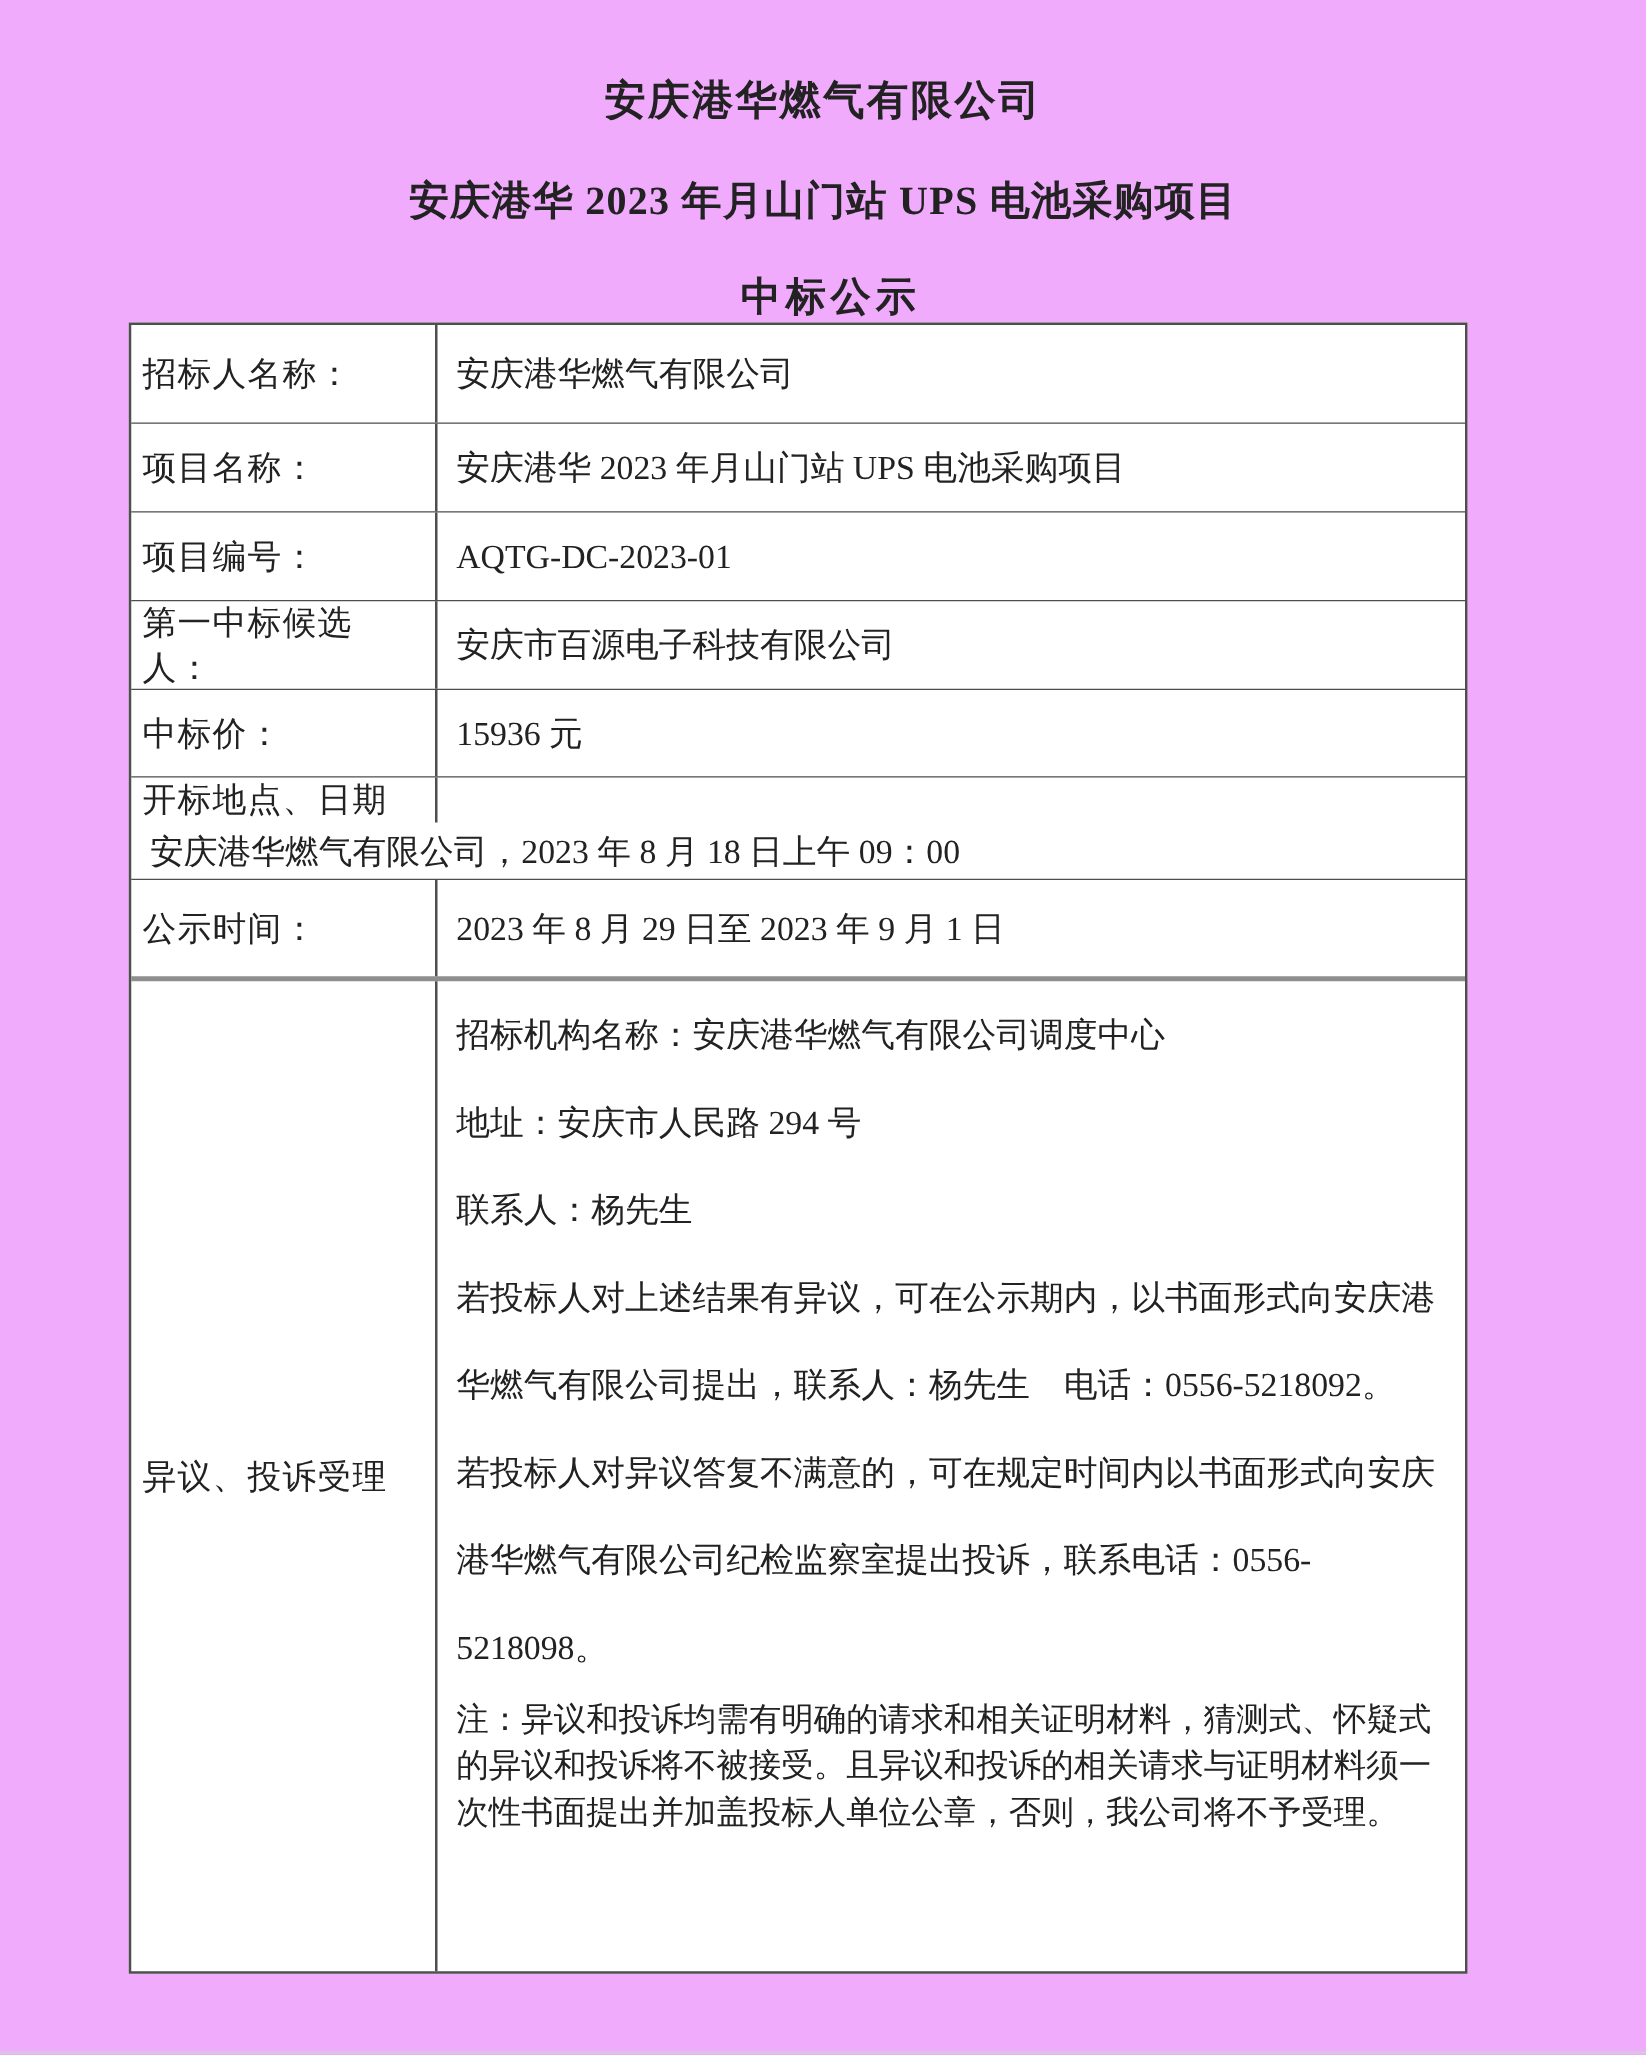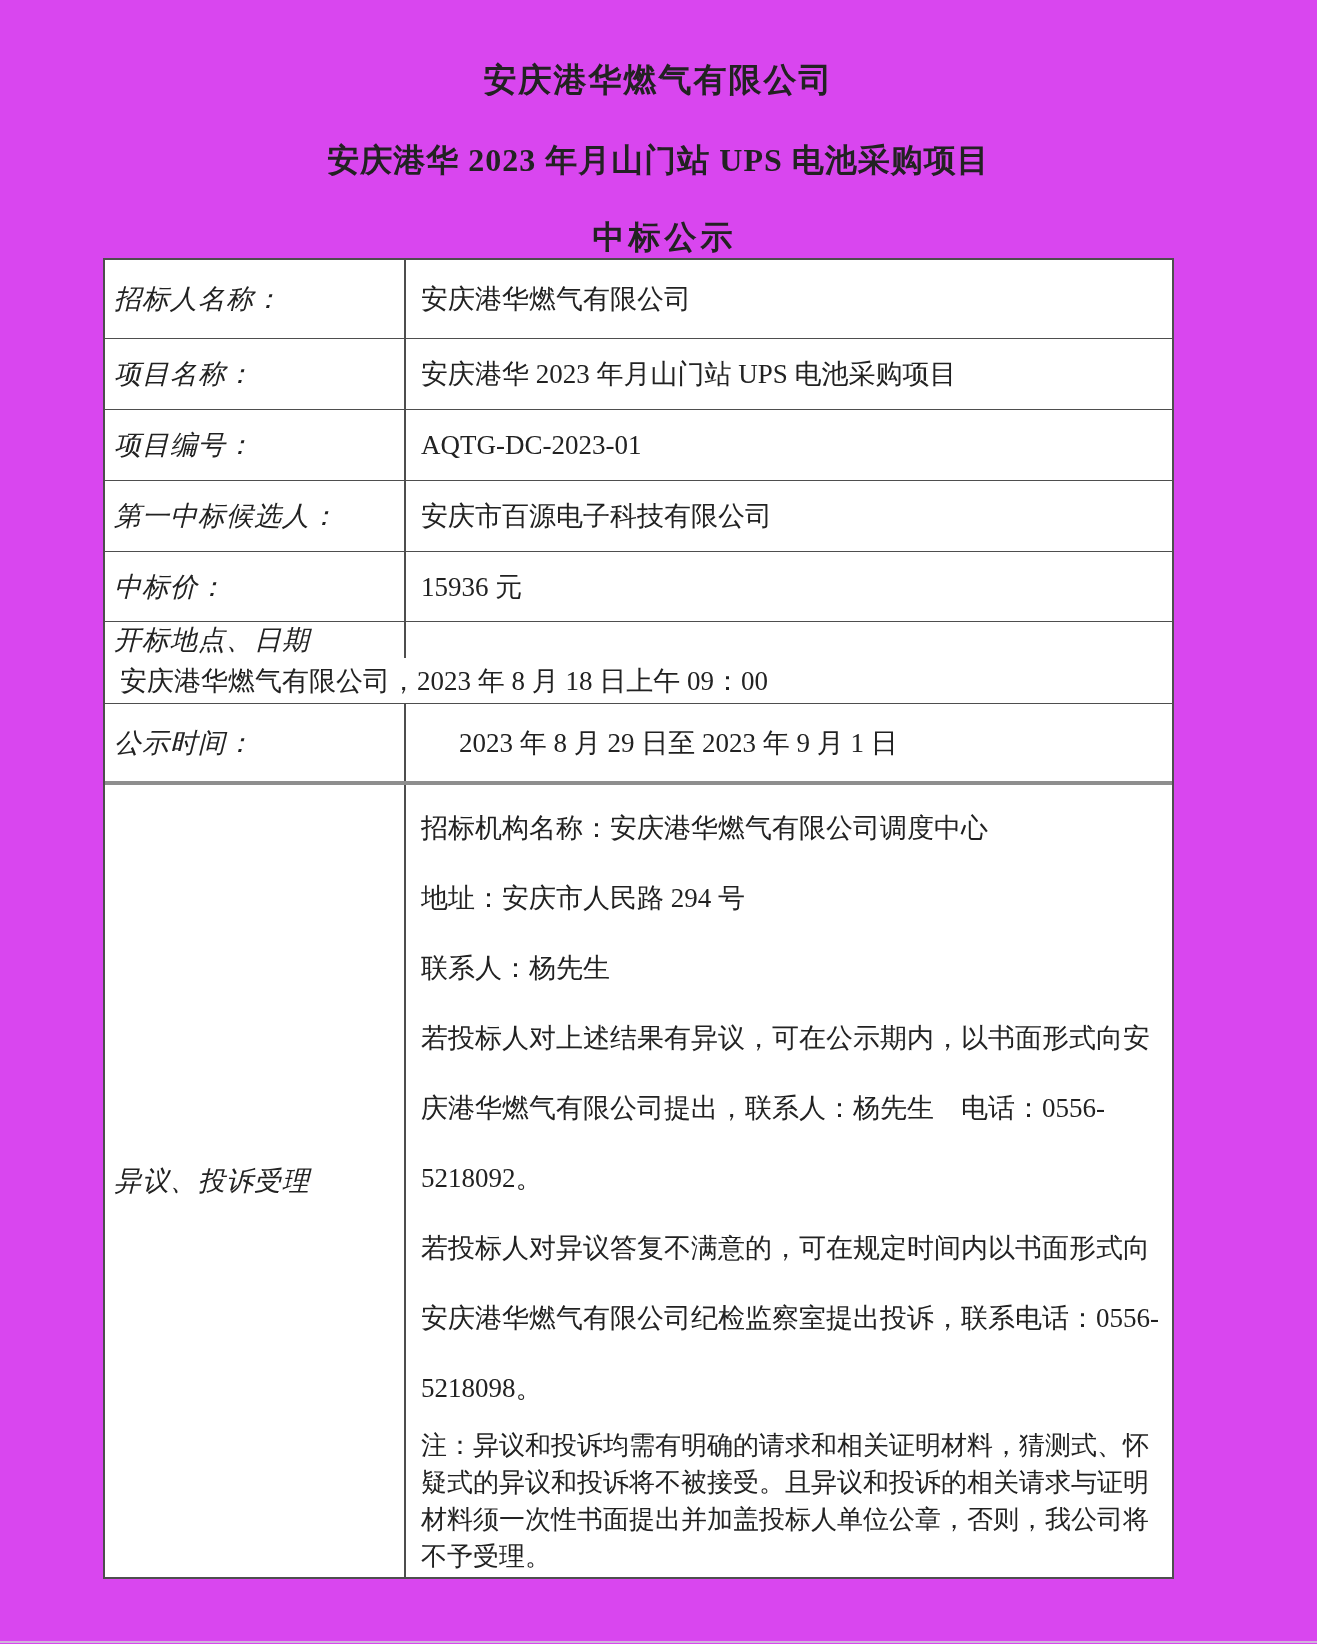--- a/index.html
+++ b/index.html
@@ -11,21 +11,21 @@
     width: 1317px;
     height: 1644px;
     font-family: "Liberation Serif", "DejaVu Serif", serif;
     color: #222222;
   }
   .page {
     position: relative;
     width: 1317px;
     height: 1644px;
     overflow: hidden;
-    background: #d946ef;
+    background: #f0abfc;
   }
   .titles {
     text-align: center;
   }
   .title1 {
     padding-top: 58px;
     font-size: 33px;
     font-weight: bold;
     letter-spacing: 2px;
   }
@@ -50,39 +50,37 @@
     border: 2px solid var(--border, #4e4e4e);
     box-sizing: border-box;
     background: #ffffff;
   }
   .tr {
     display: flex;
     border-bottom: 1px solid var(--border, #565656);
   }
   .tr.thick {
     border-bottom: 4px solid var(--thick, #8e8e8e);
-    gap: 38px;
   }
   .tr:last-child {
     border-bottom: none;
   }
   .td {
     box-sizing: border-box;
     font-size: 27px;
   }
   .td.label {
-    width: 301px;
+    width: 245px;
     flex: none;
     border-right: 2px solid var(--border, #565656);
     display: flex;
     align-items: center;
     padding-left: 9px;
     padding-right: 20px;
     letter-spacing: 1px;
-    font-style: italic;
   }
   .td.value {
     flex: 1;
     display: flex;
     align-items: center;
     padding-left: 15px;
     padding-right: 10px;
   }
   .h1 { height: 78px; }
   .h2 { height: 70px; }

